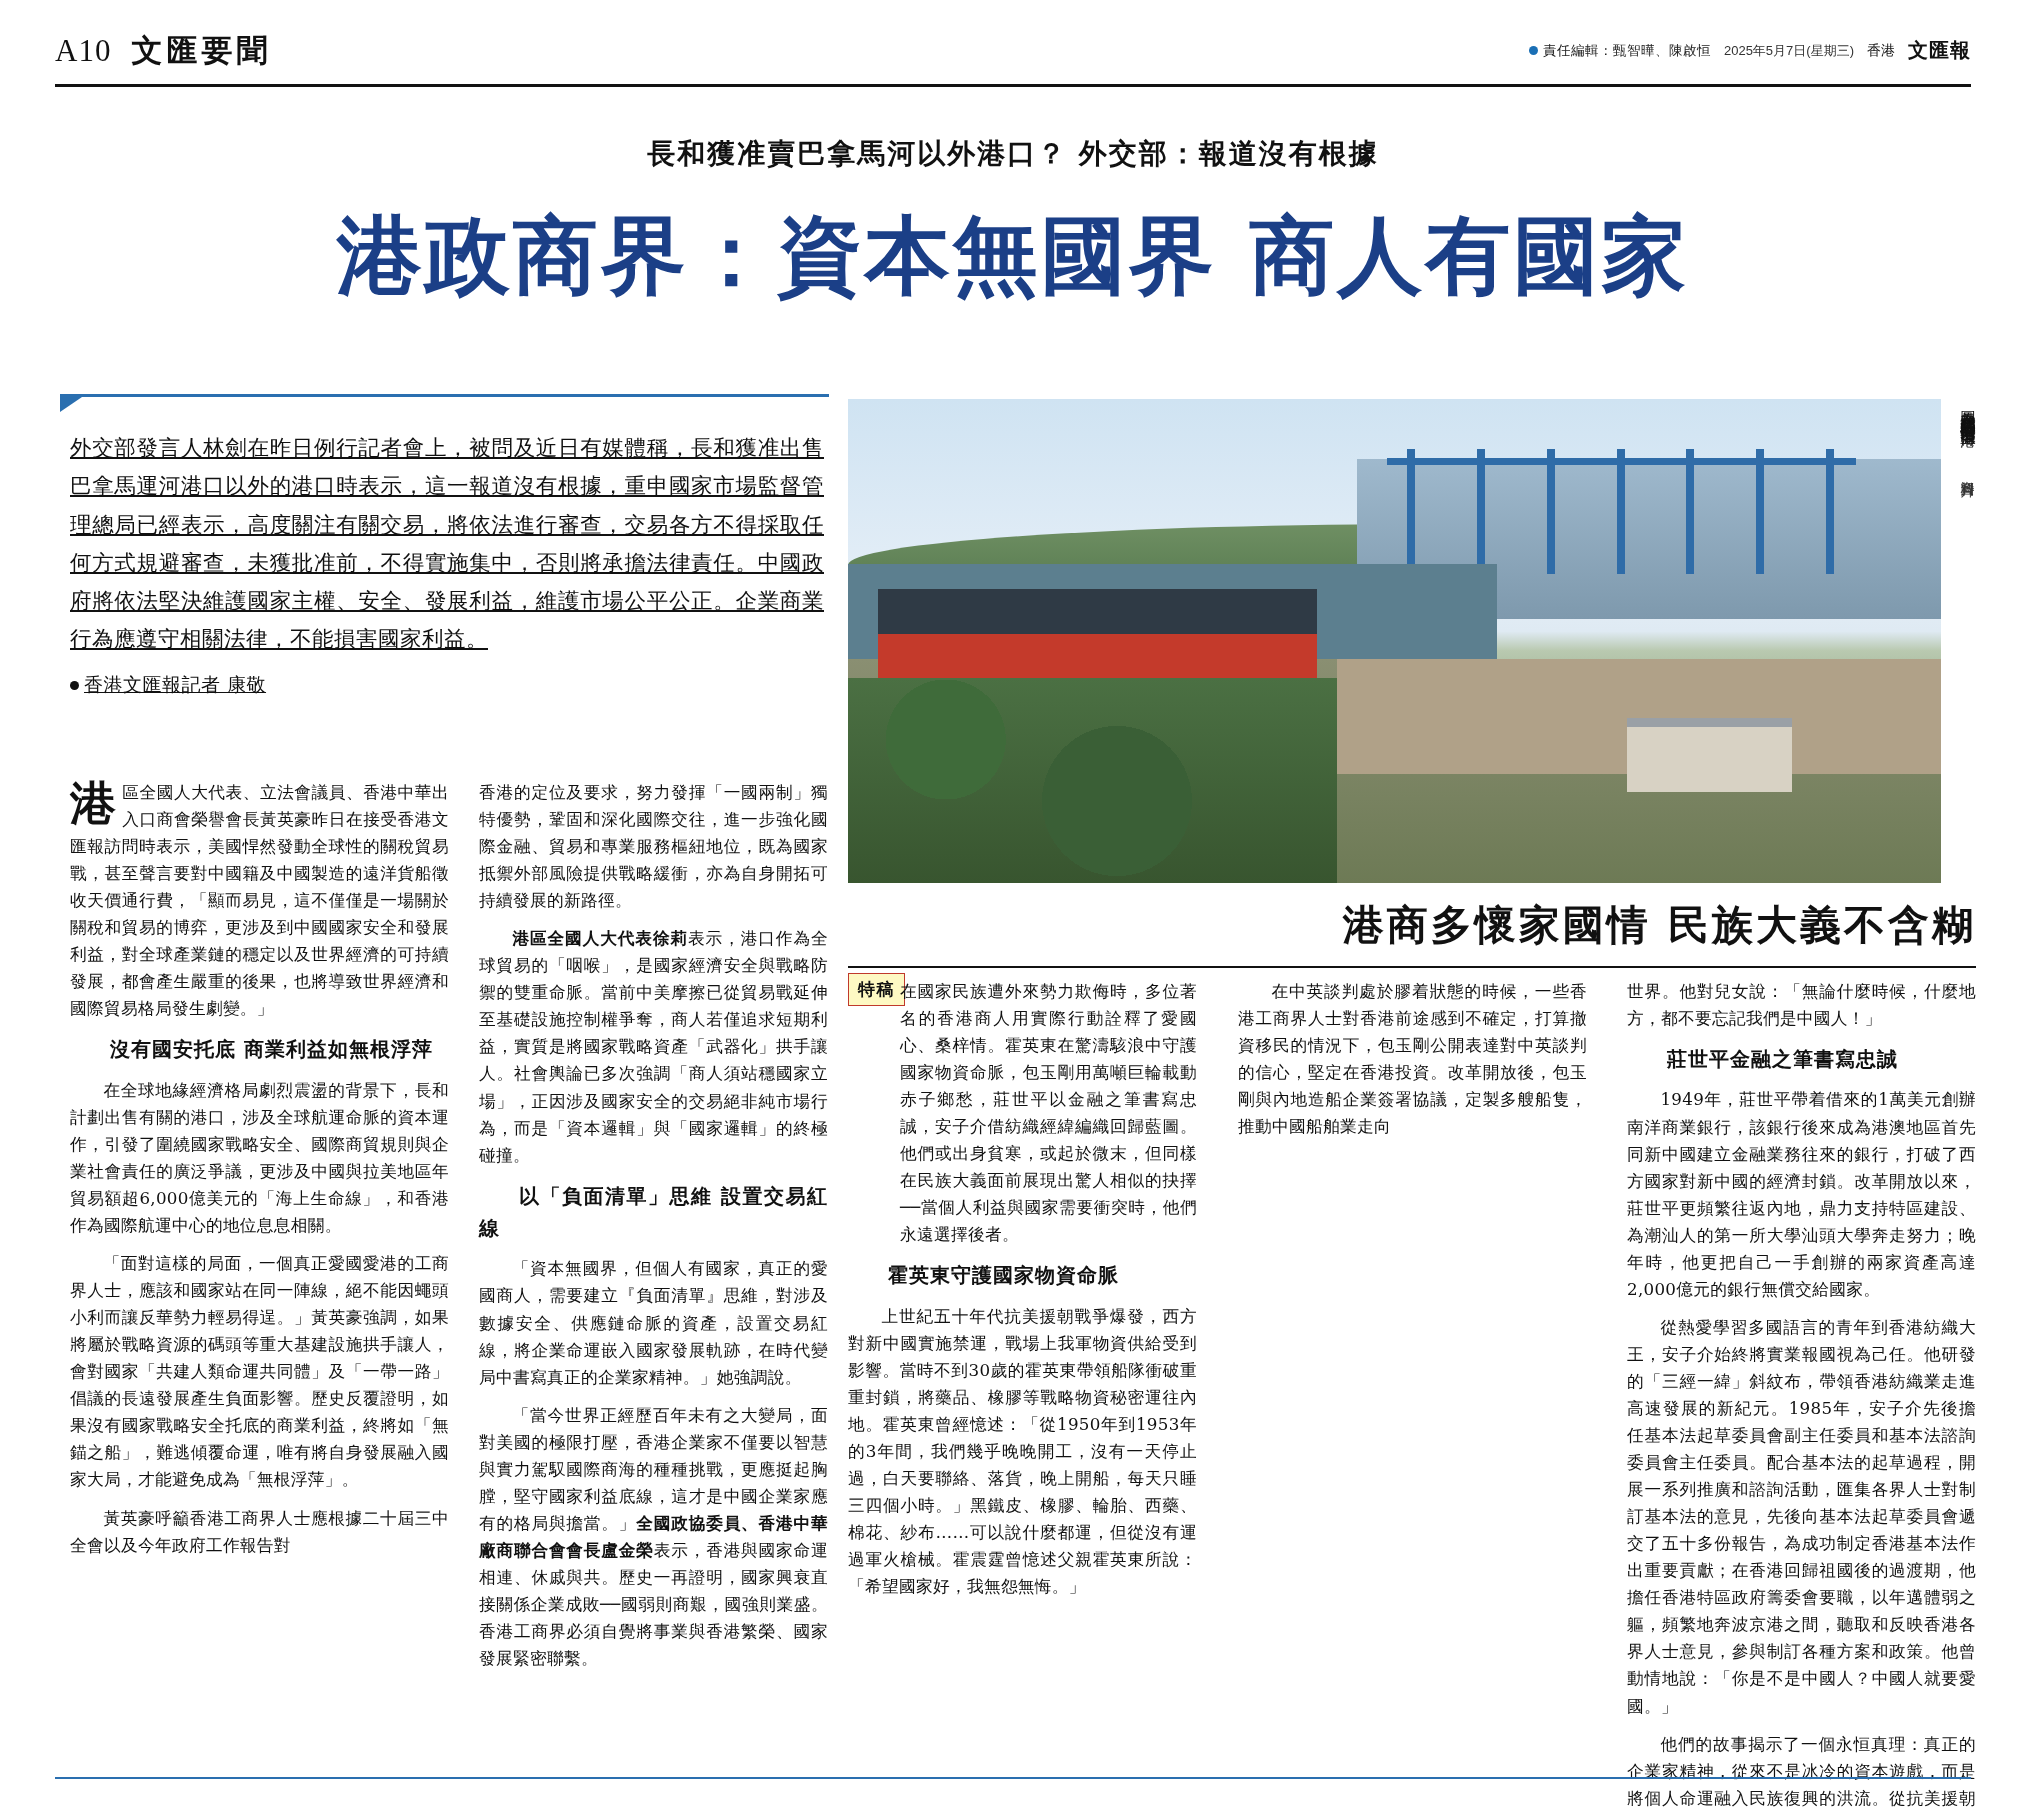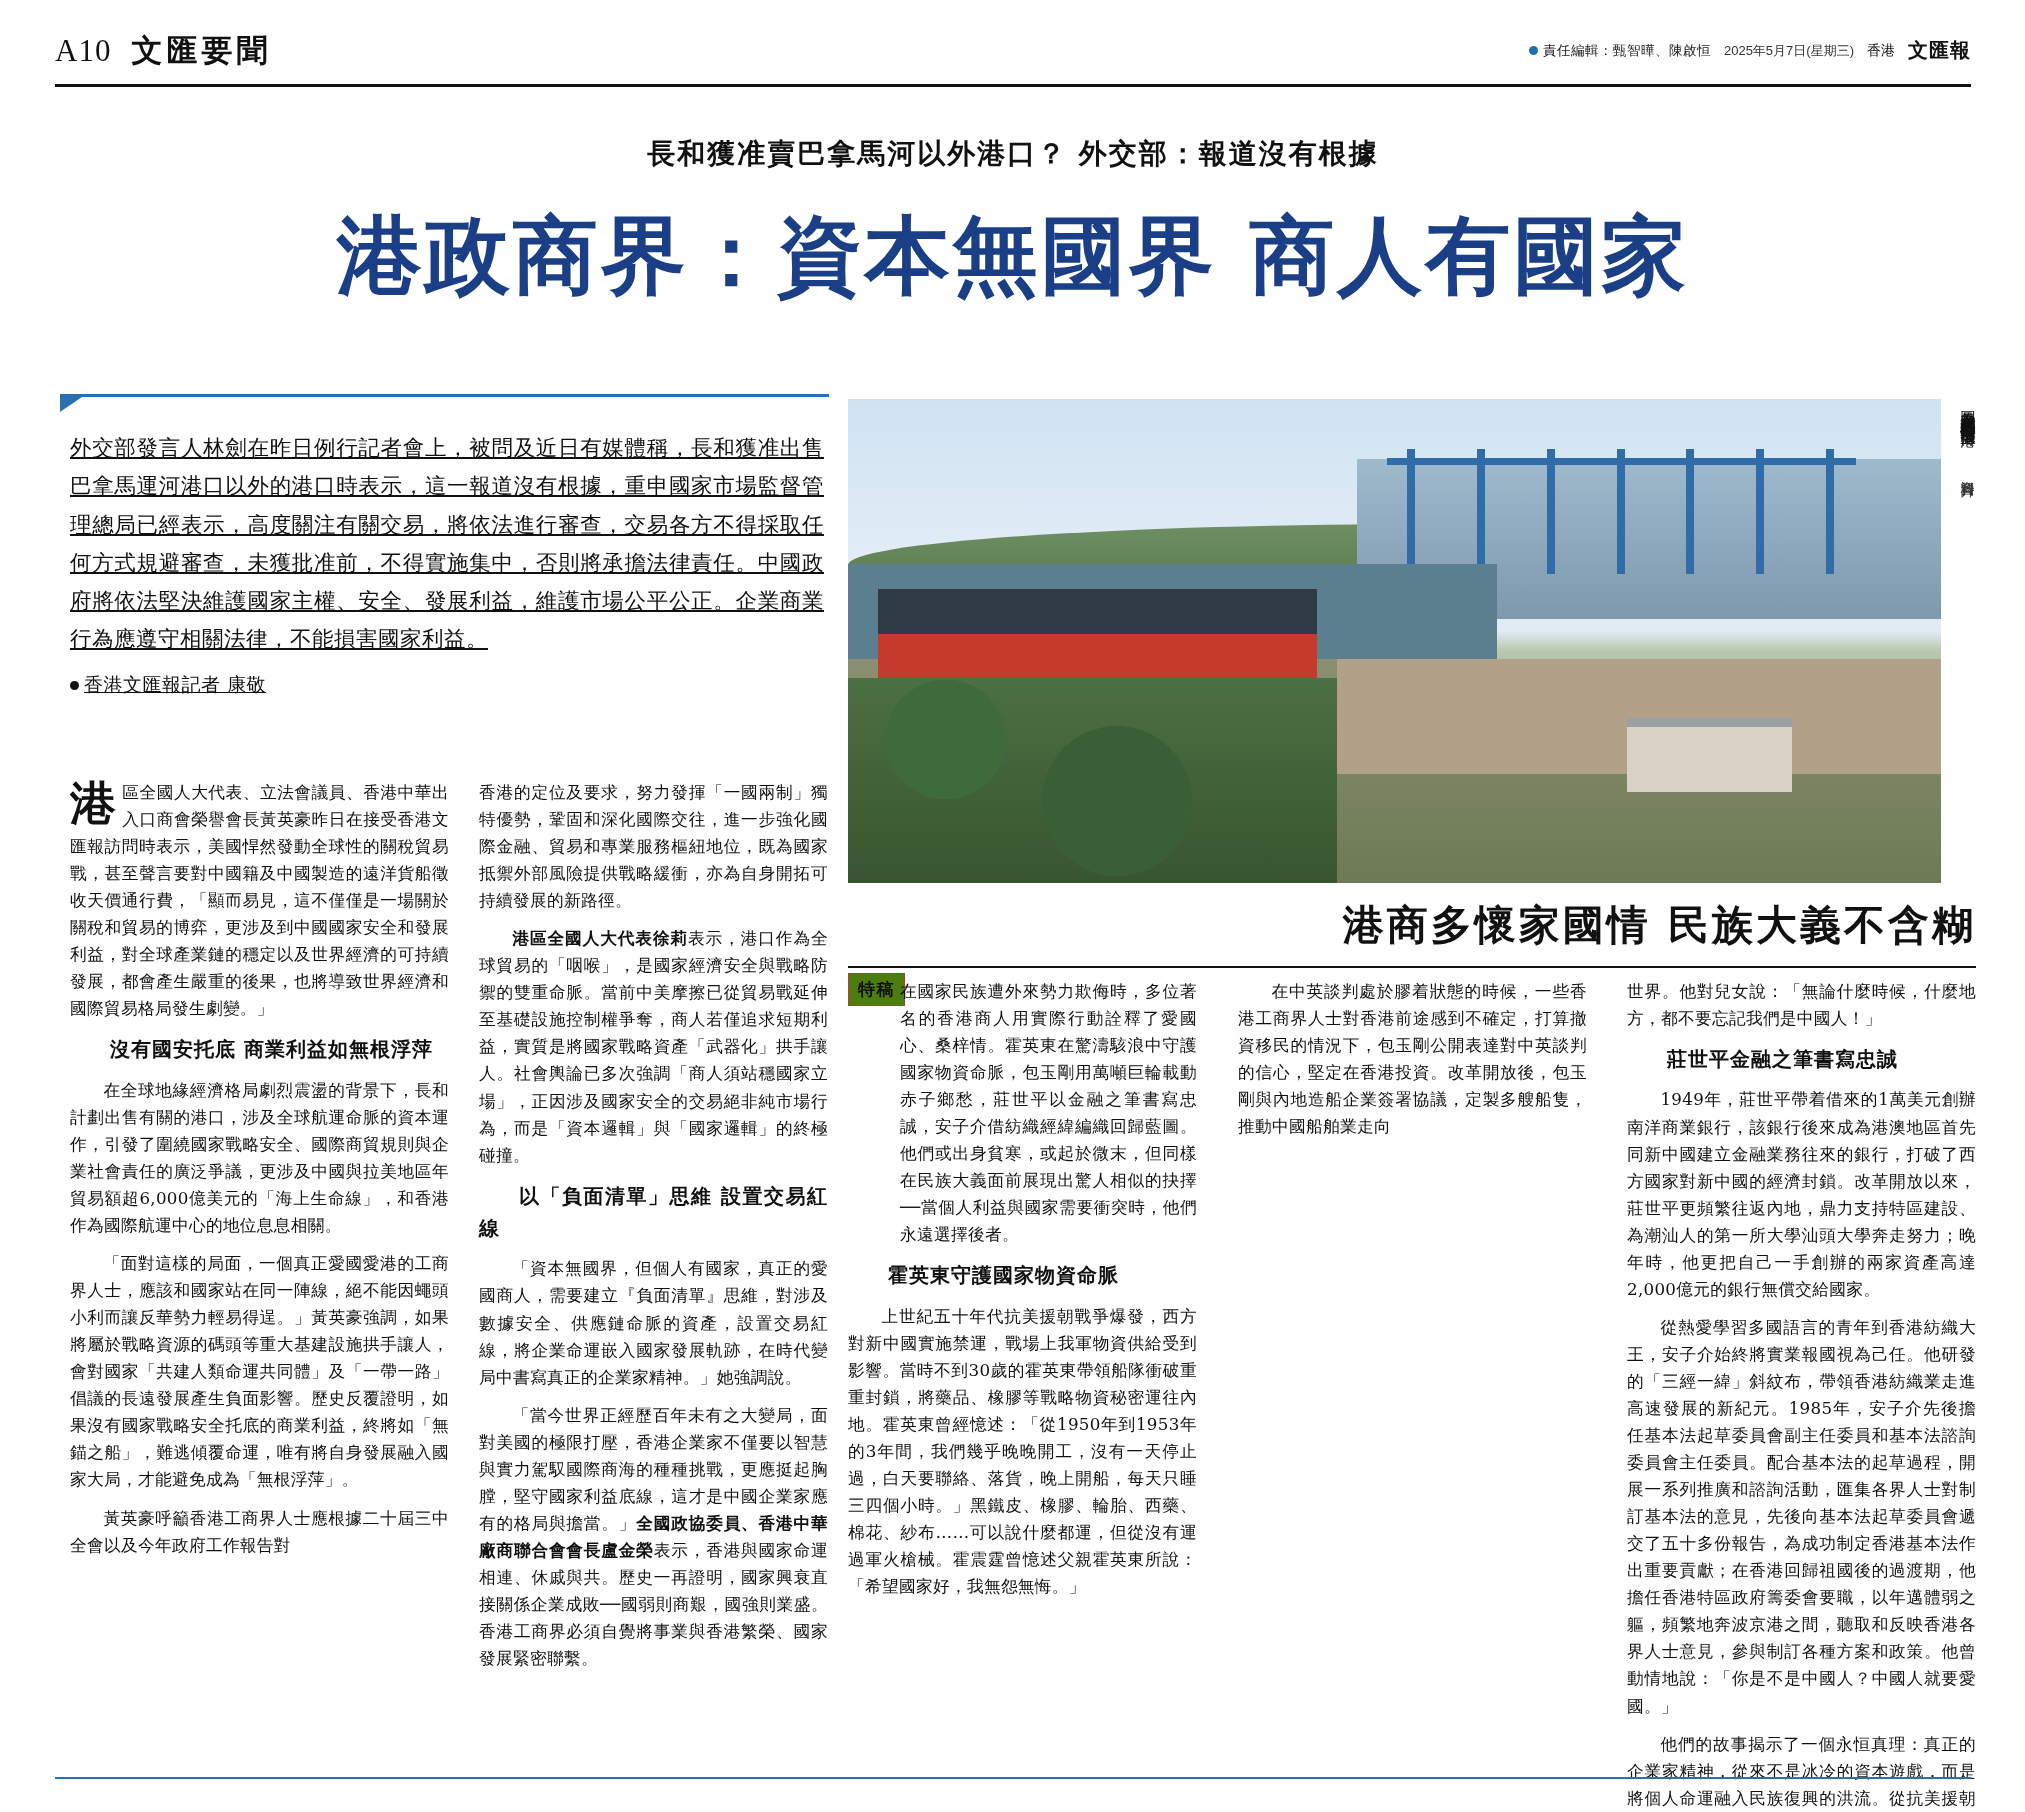--- a/index.html
+++ b/index.html
@@ -69,21 +69,21 @@
     margin:3px 6px 0 0;color:#111;}
   .bold{font-family:"DejaVu Sans",sans-serif;font-weight:bold;}
 
   #col1{left:70px;width:379px;}
   #col2{left:479px;width:349px;}
 
   .section2{position:absolute;left:848px;top:898px;width:1128px;}
   .sec2-title{font-family:"DejaVu Sans",sans-serif;font-weight:bold;font-size:41px;letter-spacing:3px;
     text-align:right;color:#111;margin:0 0 5px 0;}
   .sec2-rule{width:100%;height:2px;background:#111;margin:13px 0 12px 0;}
-  .tag{display:inline-block;background:#4d7c0f;border:1.5px solid #c0392b;color:#111;
+  .tag{display:inline-block;background:#fef9c3;border:1.5px solid #c0392b;color:#111;
     font-family:"DejaVu Sans",sans-serif;font-weight:bold;font-size:17px;padding:4px 9px;letter-spacing:1.5px;}
   .tag-wrap{position:absolute;left:848px;top:973px;}
 
   #col3{left:848px;top:978px;width:349px;}
   #col4{left:1238px;top:978px;width:349px;}
   #col5{left:1627px;top:978px;width:349px;}
   #col3 .firstpara{text-indent:0;margin-left:52px;}
   .bottom-rule{position:absolute;left:55px;top:1777px;width:1916px;height:2px;background:#2a6fb0;}
 </style>
 </head>

